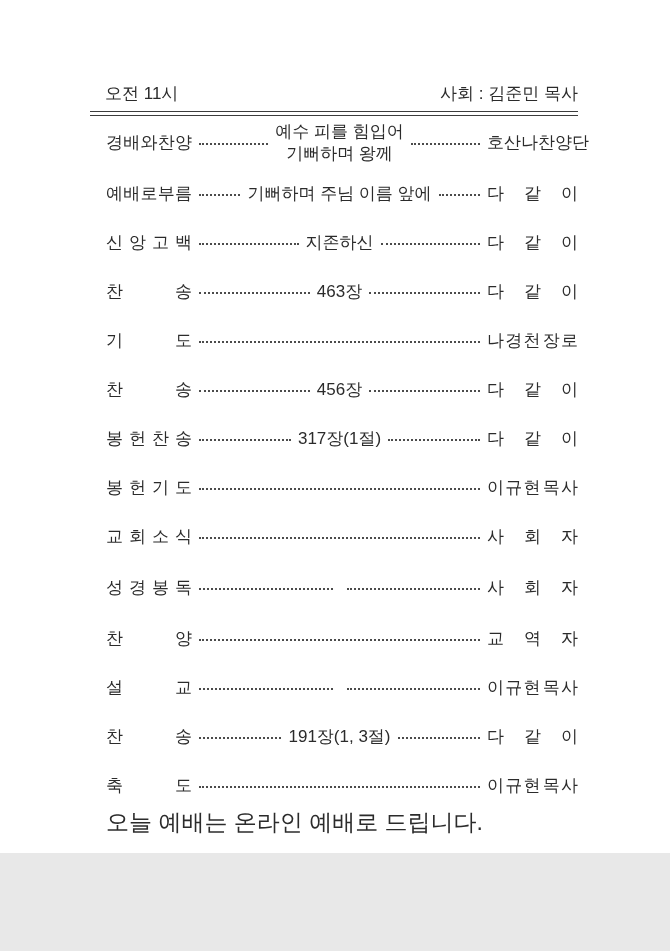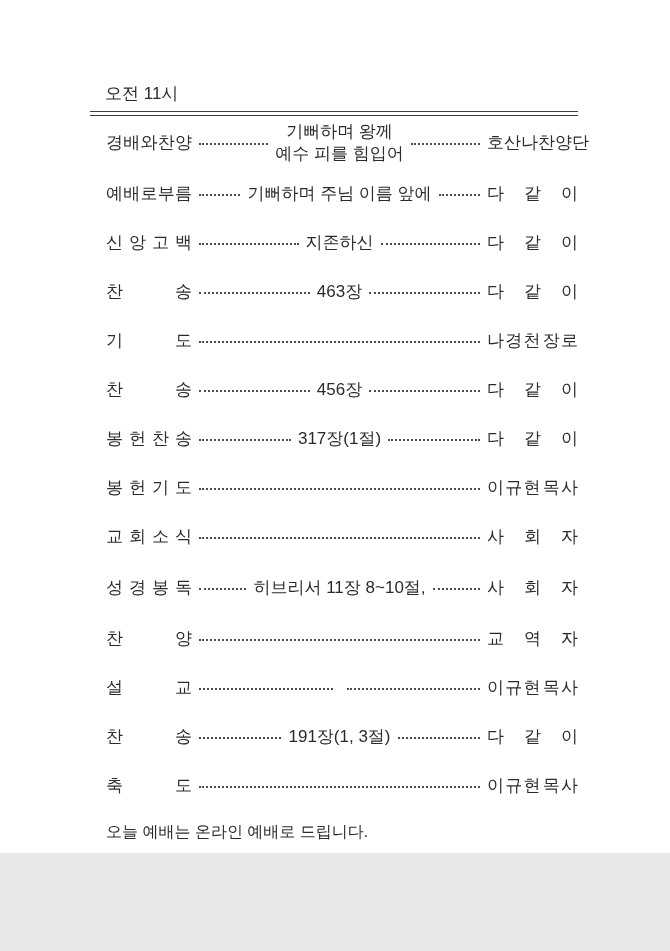--- a/index.html
+++ b/index.html
@@ -39,49 +39,50 @@
     margin:0 7px;transform:translateY(1px);
   }
   .center{flex:0 0 auto;text-align:center;max-width:300px;}
   .center.bold{font-weight:700;}
   .right-col{
     width:91px;flex:0 0 auto;
     display:flex;justify-content:space-between;
     white-space:nowrap;
   }
   .footer-note{
-    padding-left:16px;margin-top:11px;
-    font-size:16px;line-height:22px;
+    padding-left:16px;margin-top:1px;
+    font-size:23px;line-height:22px;
   }
 </style>
 </head>
 <body>
 
 <div class="page">
   <div class="content">
 
     <div class="header">
       <span class="time">오전 11시</span>
+      <span class="presider">사회 : 김준민 목사</span>
     </div>
     <div class="divider"></div>
 
     <div class="rows">
 
       <div class="row two-line">
         <span class="label">
             <span>경</span>
             <span>배</span>
             <span>와</span>
             <span>찬</span>
             <span>양</span>
           </span>
         <span class="lead"></span>
         <span class="center">
+          <div>예수 피를 힘입어</div>
           <div>기뻐하며 왕께</div>
-          <div>예수 피를 힘입어</div>
         </span>
         <span class="lead"></span>
         <span class="right-col">
             <span>호</span>
             <span>산</span>
             <span>나</span>
             <span> </span>
             <span>찬</span>
             <span>양</span>
             <span>단</span>
@@ -233,21 +234,20 @@
 
       <div class="row two-line">
         <span class="label">
             <span>성</span>
             <span>경</span>
             <span>봉</span>
             <span>독</span>
           </span>
         <span class="lead"></span>
         <span class="center">
-          <div>히브리서 11장 8~10절,</div>
         </span>
         <span class="lead"></span>
         <span class="right-col">
             <span>사</span>
             <span> </span>
             <span>회</span>
             <span> </span>
             <span>자</span>
           </span>
       </div>

